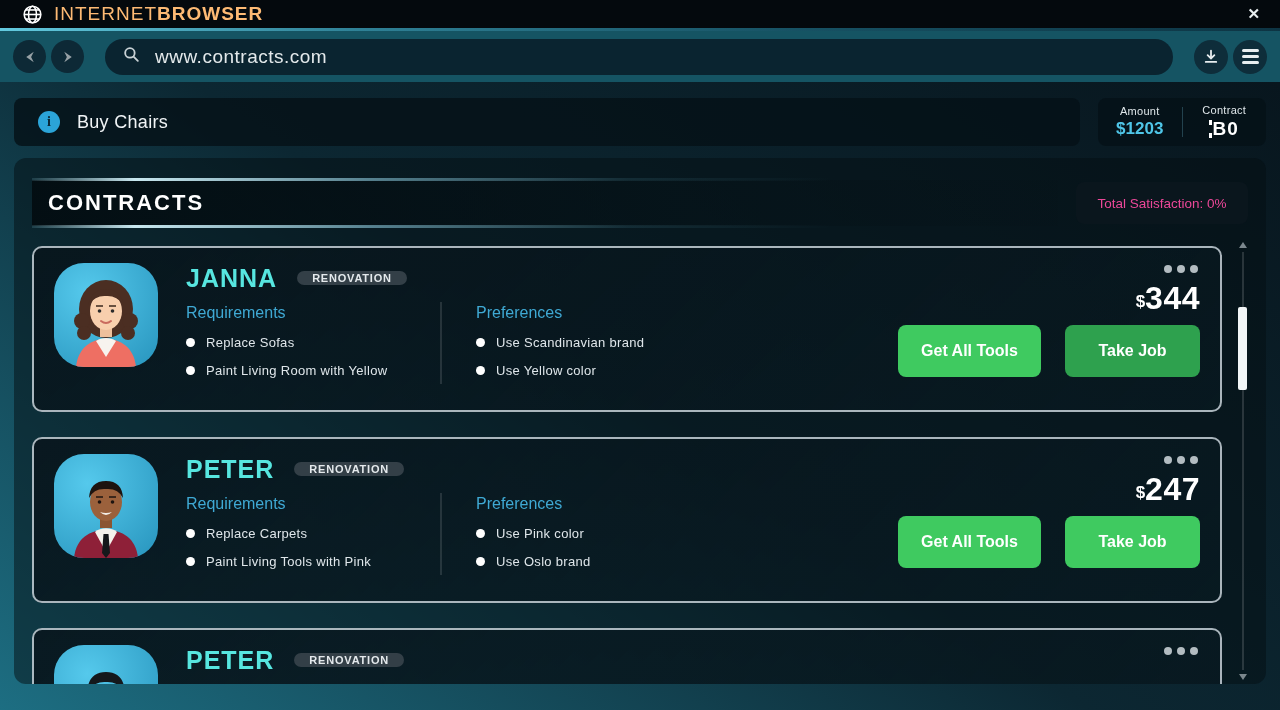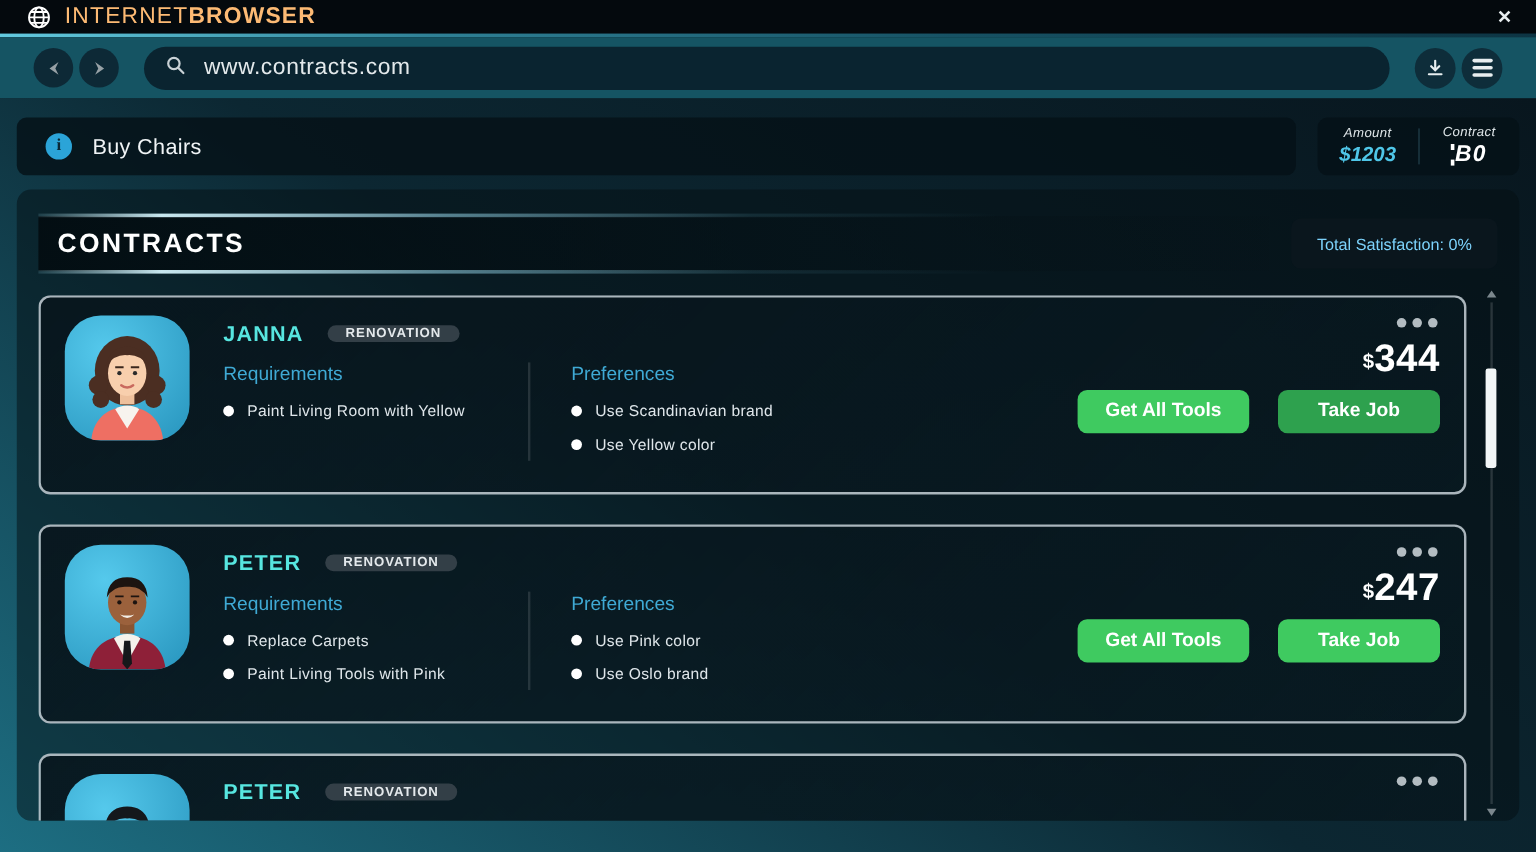--- a/index.html
+++ b/index.html
@@ -17,21 +17,21 @@
     display:flex; align-items:center; gap:11px; padding:0 14px 0 22px;
   }
   .globe { display:flex; }
   .app-title { color:#fdba74; font-size:19px; letter-spacing:1px; font-weight:500; display:flex; }
   .app-title b { font-weight:800; }
   .close-btn { margin-left:auto; color:#e9eef0; font-size:15px; font-weight:700; padding:0 6px; cursor:default; }
   .accent-line { height:3px;
     background:linear-gradient(90deg,#63cadf 0%,#2f8196 28%,#175264 62%,#0d3443 100%); }
 
   
-  .navbar { height:51px; background:#155463; display:flex; align-items:center; padding:0 28px; }
+  .navbar { height:51px; background:#155463; display:flex; align-items:center; padding:0 13px; }
   .nav-btn { width:33px; height:33px; border-radius:50%; background:#0d2936;
     display:flex; align-items:center; justify-content:center; margin-right:5px; }
   .search { flex:1; height:36px; border-radius:18px; background:#0a2430; margin:0 16px;
     display:flex; align-items:center; padding:0 17px; gap:14px; }
   .search-text { color:#e3e9eb; font-size:19px; letter-spacing:0.5px; }
   .tool-btn { width:34px; height:34px; border-radius:50%; background:#0e2d3a;
     display:flex; align-items:center; justify-content:center; margin-left:5px; }
   .menu-glyph { display:flex; flex-direction:column; gap:3px; }
   .menu-glyph i { width:17px; height:3px; background:#e8eef0; border-radius:2px; }
 
@@ -40,21 +40,21 @@
     background:linear-gradient(215deg,#08161e 0%,#0c2732 50%,#1d6e82 100%); }
 
   .top-row { display:flex; gap:18px; height:48px; }
   .buy-bar { flex:1; background:rgba(5,17,23,0.82); border-radius:8px;
     display:flex; align-items:center; padding:0 24px; gap:17px; }
   .info-icon { width:22px; height:22px; border-radius:50%; background:#2ba4d8;
     color:#0a2836; font-weight:800; font-size:14px; font-family:"Liberation Serif",serif;
     display:flex; align-items:center; justify-content:center; }
   .buy-label { color:#f0f4f6; font-size:18px; letter-spacing:0.3px; }
 
-  .wallet { width:168px; background:rgba(5,17,23,0.82); border-radius:8px; display:flex;font-style:italic; }
+  .wallet { width:168px; background:rgba(5,17,23,0.82); border-radius:8px; display:flex; }
   .wallet-col { flex:1; display:flex; flex-direction:column; align-items:center; justify-content:center; gap:2px; }
   .wallet-divider { width:1px; background:#23424e; margin:9px 0; }
   .wallet-label { font-size:11px; color:#dfe6e9; letter-spacing:0.3px; }
   .wallet-amount { font-size:17px; font-weight:800; color:#4fc6e8; }
   .wallet-contract { font-size:19px; font-weight:800; color:#fff; display:flex; align-items:center; }
   .btc { position:relative; margin-right:1px; padding-left:2px; }
   .btc::before,.btc::after { content:""; position:absolute; left:-2px; width:3px; height:5px; background:#fff; }
   .btc::before { top:2px; } .btc::after { bottom:2px; }
 
   
@@ -62,51 +62,51 @@
     border-radius:12px; padding:0 18px; position:relative; overflow:hidden; }
   .panel-header { display:flex; align-items:center; margin-top:22px; gap:18px; }
   .contracts-strip { flex:1; height:46px; position:relative; display:flex; align-items:center; padding:0 16px;
     background:linear-gradient(90deg,rgba(2,10,14,0.85),rgba(4,14,19,0.4) 65%,rgba(4,14,19,0.08)); }
   .contracts-strip::before,.contracts-strip::after { content:""; position:absolute; left:0; right:0; height:3px;
     background:linear-gradient(90deg,rgba(140,210,228,0.15) 0%,rgba(210,242,250,0.95) 10%,rgba(150,215,235,0.55) 33%,rgba(90,160,180,0.15) 58%,rgba(90,160,180,0) 78%); }
   .contracts-strip::before { top:-2px; }
   .contracts-strip::after { bottom:-2px; }
   .contracts-title { color:#fff; font-size:22px; font-weight:800; letter-spacing:2px; }
   .satisfaction { width:172px; height:42px; background:#0a161d; border-radius:8px;
-    color:#7dd3fc; font-size:13.5px; display:flex; align-items:center; justify-content:center; }
+    color:#ec4899; font-size:13.5px; display:flex; align-items:center; justify-content:center; }
 
   .cards { margin-top:20px; padding-right:26px; height:438px; overflow:hidden;
     display:flex; flex-direction:column; gap:25px; }
 
   .card { border:2px solid rgba(216,227,233,0.78); border-radius:10px;
     background:linear-gradient(135deg,rgba(8,20,27,0.85),rgba(10,28,36,0.45));
     padding:12px 20px 20px 20px; display:flex; flex:0 0 auto; min-height:166px; }
   .card-avatar { width:104px; height:104px; border-radius:30px; overflow:hidden; flex-shrink:0; margin-top:3px;
     background:radial-gradient(circle at 32% 28%, #55c9ec, #2794bd); }
   .card-avatar svg { display:block; }
   .card-main { margin-left:28px; width:254px; }
   .name-row { display:flex; align-items:center; gap:20px; height:36px; }
-  .card-name { font-size:18px; font-weight:800; color:#57e6e0; letter-spacing:1px; }
+  .card-name { font-size:25px; font-weight:800; color:#57e6e0; letter-spacing:1px; }
   .badge { background:#333f47; border-radius:15px; padding:1px 15px;
     font-size:11px; font-weight:700; color:#e4e9ec; letter-spacing:0.8px; white-space:nowrap; }
   .sec-title { margin-top:8px; color:#3fa9d4; font-size:16px; }
   .bullets { margin-top:13px; display:flex; flex-direction:column; gap:13px; }
   .bullet { display:flex; align-items:center; gap:11px; color:#dfe6ea; font-size:13px; letter-spacing:0.3px; }
   .bullet .dot { width:9px; height:9px; border-radius:50%; background:#fff; flex-shrink:0; }
   .v-divider { width:2px; background:rgba(255,255,255,0.12); margin-top:42px; margin-bottom:6px; }
   .card-prefs { padding-left:34px; padding-top:44px; flex:1; }
   .card-prefs .sec-title { margin-top:0; }
   .card-right { width:330px; display:flex; flex-direction:column; align-items:flex-end; }
   .dots { display:flex; gap:5px; margin-top:5px; margin-right:2px; }
   .dots i { width:8px; height:8px; border-radius:50%; background:#b3bcc1; }
   .price { margin-top:8px; color:#fff; display:flex; align-items:flex-start; }
   .price .cur { font-size:17px; font-weight:800; margin-top:11px; }
   .price .val { font-size:32px; font-weight:800; letter-spacing:0.5px; line-height:1.1; }
   .btn-row { margin-top:9px; display:flex; gap:24px; }
-  .btn { height:36px; border-radius:8px; border:none; color:#fff; font-weight:800; font-size:16px;
+  .btn { height:52px; border-radius:8px; border:none; color:#fff; font-weight:800; font-size:16px;
     font-family:inherit; display:flex; align-items:center; justify-content:center; cursor:default; }
   .btn-tools { background:#3fca60; width:143px; }
   .btn-job { width:135px; }
   .job-dark { background:#2ea14e; }
   .job-bright { background:#3fca60; }
 
   
   .scrollbar { position:absolute; top:84px; bottom:4px; right:19px; width:9px;
     display:flex; flex-direction:column; align-items:center; }
   .scroll-arrow { width:0; height:0; border-left:4px solid transparent; border-right:4px solid transparent; }
@@ -229,20 +229,24 @@
           </div>
           <div class="card-main">
             <div class="name-row">
               <span class="card-name">JANNA</span>
               <span class="badge">RENOVATION</span>
             </div>
             <div class="sec-title">Requirements</div>
             <div class="bullets">
               <div class="bullet">
                   <span class="dot"></span>
+                  <span>Replace Sofas</span>
+                </div>
+              <div class="bullet">
+                  <span class="dot"></span>
                   <span>Paint Living Room with Yellow</span>
                 </div>
             </div>
           </div>
           <div class="v-divider"></div>
           <div class="card-prefs">
             <div class="sec-title">Preferences</div>
             <div class="bullets">
               <div class="bullet">
                   <span class="dot"></span>

